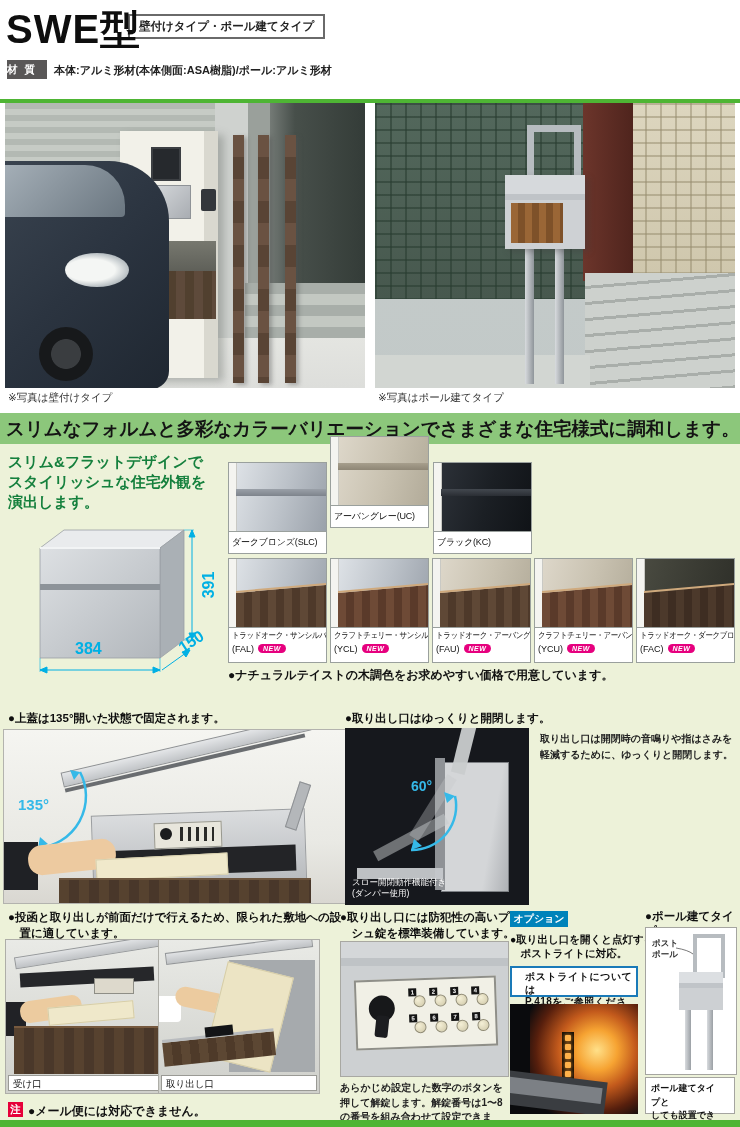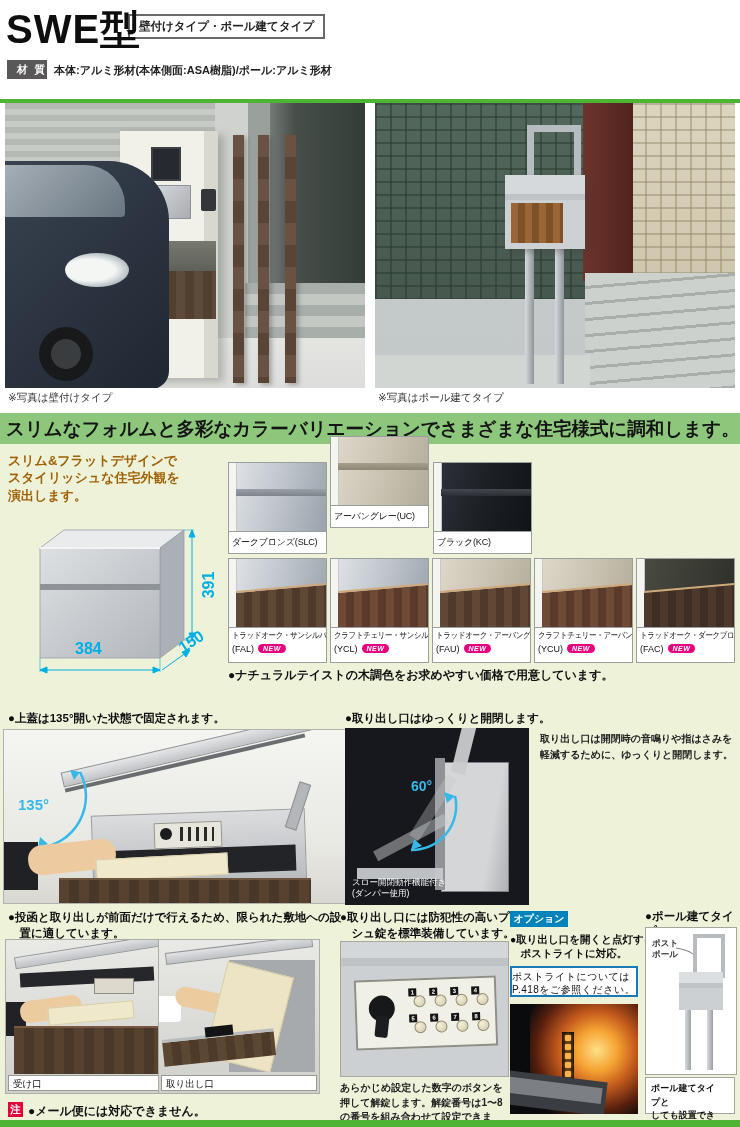--- a/index.html
+++ b/index.html
@@ -5,21 +5,21 @@
   html,body { margin:0; padding:0; background:#ffffff; }
   .page { position:relative; width:740px; height:1127px; overflow:hidden; background:#fff;
           font-family:"Liberation Sans","DejaVu Sans",sans-serif; color:#111; }
   .abs { position:absolute; }
 
   
   .model { left:6px; top:2px; font-size:40px; font-weight:bold; letter-spacing:1px; color:#0e0e0e; }
   .typebox { left:128px; top:14px; border:2px solid #6a6a6a; background:#fff; padding:3px 9px;
              font-size:11.5px; font-weight:bold; color:#222; }
   .matbadge { left:7px; top:60px; width:40px; height:19px; background:#595757; color:#fff;
-              font-size:10.5px; font-weight:bold; text-align:right; line-height:19px; letter-spacing:2px; }
+              font-size:10.5px; font-weight:bold; text-align:left; line-height:19px; letter-spacing:2px; }
   .mattext { left:54px; top:63px; font-size:11px; font-weight:bold; color:#222; }
 
   
   .rule-top { left:0; top:99px; width:740px; height:4px; background:#4eb534; }
   .rule-bottom { left:0; top:1120px; width:740px; height:7px; background:#4eb534; }
 
   
   .photo { overflow:hidden; background:#cfd2cf; }
   .photoL { left:5px; top:103px; width:360px; height:285px; }
   .photoR { left:375px; top:103px; width:360px; height:285px; }
@@ -74,21 +74,21 @@
   .pR-boxwood { left:136px; top:100px; width:52px; height:40px;
                 background:repeating-linear-gradient(90deg,#9a6636 0 7px,#7e5129 7px 14px); }
 
   
   .banner { left:0; top:413px; width:740px; height:31px; background:#8cc77b; color:#141414;
             font-size:18.5px; font-weight:bold; line-height:31px; padding-left:6px; white-space:nowrap; }
 
   
   .tint { left:0; top:444px; width:740px; height:676px; background:#edf2d9; }
 
-  .headline { left:8px; top:452px; width:220px; font-size:13px; font-weight:bold; line-height:1.33; color:#a16207; }
+  .headline { left:8px; top:452px; width:220px; font-size:15px; font-weight:bold; line-height:1.33; color:#15803d; }
 
   
   .diagram { left:22px; top:518px; width:205px; height:160px; }
   .dim { color:#00b0e4; font-weight:bold; }
   .dim-h { left:196px; top:575px; font-size:16px; transform:rotate(-90deg); }
   .dim-d { left:178px; top:633px; font-size:16px; transform:rotate(-33deg); }
 
   
   .swatch { background:#fff; border:1px solid #9aa09d; }
   .sw-img { position:relative; height:68px; overflow:hidden; }
@@ -147,21 +147,21 @@
   .key { position:absolute; width:18px; height:22px; }
   .key .tag { position:absolute; left:0; top:0; width:8px; height:8px; background:#141414; color:#fff; font-size:6px;
               text-align:center; line-height:8px; font-weight:bold; }
   .key .btn { position:absolute; left:5px; top:7px; width:10px; height:10px; background:radial-gradient(circle at 35% 35%,#f4efd6,#cfc8a8); border-radius:50%; border:1px solid #8f8a74; }
   .f4desc { left:340px; top:1081px; width:172px; font-size:10px; line-height:1.45; color:#222; font-weight:bold; }
 
   .optbadge { left:510px; top:911px; width:58px; height:16px; background:#0083ba; color:#fff; font-size:10px;
               font-weight:bold; text-align:center; line-height:16px; }
   .opthead { left:510px; top:932px; width:136px; }
   .refbox { left:510px; top:966px; width:128px; height:31px; background:#fff; border:2px solid #1a7ab8;
-            font-size:10px; font-weight:normal; letter-spacing:.5px; padding:3px 0 0 0; box-sizing:border-box; line-height:1.25; }
+            font-size:10px; font-weight:bold; letter-spacing:.5px; padding:3px 0 0 13px; box-sizing:border-box; line-height:1.25; }
   .optphoto { left:510px; top:1004px; width:128px; height:110px; overflow:hidden; background:#0a0b0d; }
   .glow { position:absolute; left:20px; top:0; width:108px; height:110px;
           background:radial-gradient(circle at 62% 42%,#ffe089 0%,#f6a332 22%,#c35a1c 42%,#571f0d 66%,rgba(10,11,13,0) 85%); }
   .led { position:absolute; left:52px; top:28px; width:12px; height:50px; background:#171007; }
   .led i { display:block; width:6px; height:6px; margin:3px auto 0; background:#ffb24a; border-radius:1px; box-shadow:0 0 4px #ff9c2e; }
   .optflapA { position:absolute; left:-8px; top:72px; width:104px; height:34px; background:#3a3d41; transform:rotate(7deg); }
   .optflapB { position:absolute; left:-8px; top:78px; width:100px; height:16px; background:linear-gradient(90deg,#8d9095,#6e7control175); background-color:#7c8085; transform:rotate(7deg); }
 
   .polehead { left:645px; top:909px; font-size:11.5px; font-weight:bold; }
   .polebox { left:645px; top:927px; width:90px; height:146px; background:#fff; border:1px solid #a5a5a0; overflow:hidden; }

